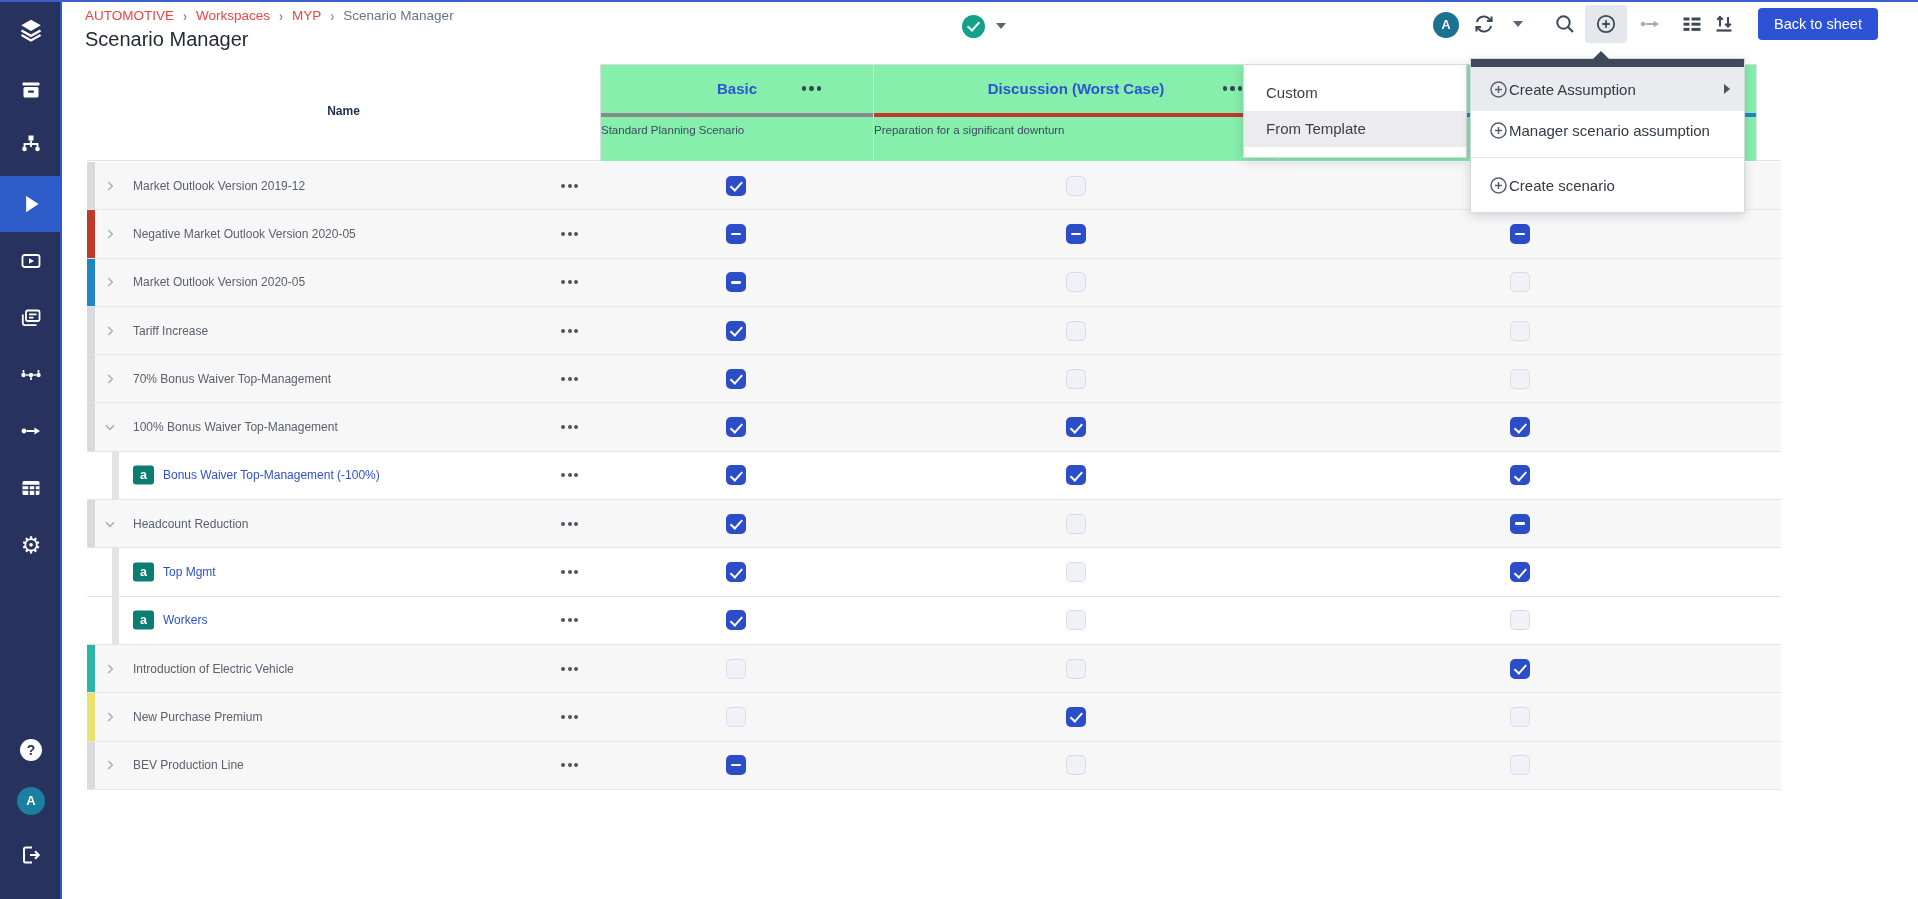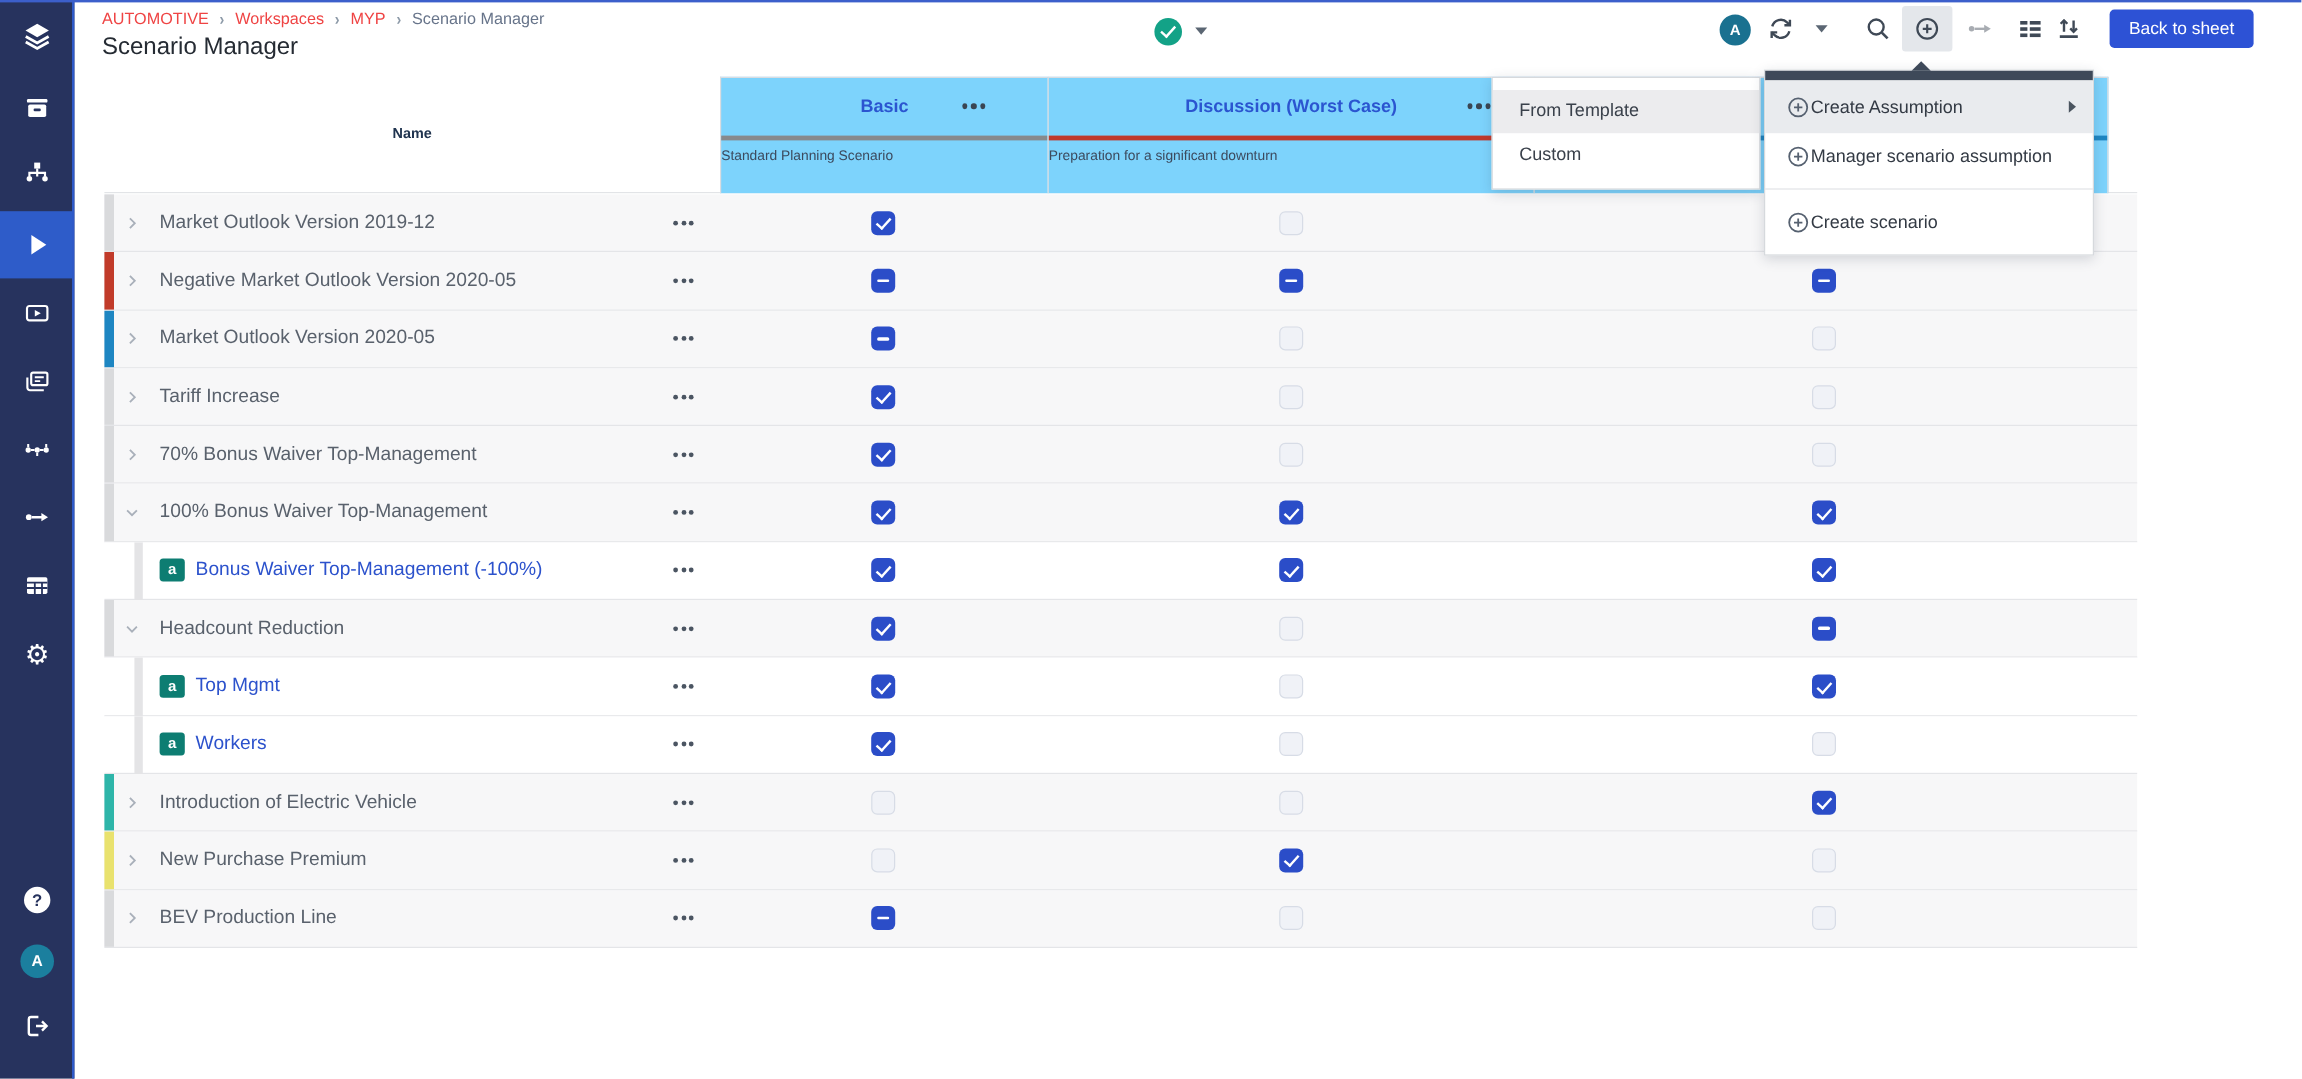--- a/index.html
+++ b/index.html
@@ -41,42 +41,42 @@
   .plus-bg { position:absolute; left:1585px; top:5px; width:42px; height:38px; background:#e4e7eb; border-radius:3px; }
   .dim { opacity:.45; }
   .back-btn { position:absolute; left:1758px; top:8px; width:120px; height:32px; background:#2d52d5;
               border:none; border-radius:4px; color:#fff; font-size:14.5px; text-align:center; line-height:32px;
               font-family:inherit; cursor:pointer; }
 
   
   .thead { position:absolute; left:87px; top:64px; width:1694px; height:97px; border-bottom:1px solid #e2e4e7; }
   .ncell { position:absolute; left:0; top:0; width:513px; height:97px; }
   .ncell .nh { position:absolute; width:100%; top:40px; text-align:center; font-size:12px; font-weight:bold; color:#20344f; }
-  .scell { position:absolute; top:0; height:97px; border-top:1px solid #dadce0; border-left:1px solid #dadce0; background:#7dd3fc; }
+  .scell { position:absolute; top:0; height:97px; border-top:1px solid #dadce0; border-left:1px solid #dadce0; background:#86efac; }
   .scell.s0 { left:513px; width:273px; }
   .scell.s1 { left:786px; width:405px; }
   .scell.s2 { left:1191px; width:479px; border-right:1px solid #dadce0; }
   .scell .stitle { position:absolute; top:0; left:0; right:0; height:48px; line-height:48px; text-align:center;
                    font-size:15px; font-weight:bold; color:#2b55d0; }
   .scell .sbar { position:absolute; top:48px; left:0; right:0; height:3.5px; }
   .scell .ssub { position:absolute; top:53px; left:0; right:0; height:24px; line-height:24px; text-align:left;
                  font-size:11.5px; color:#3c4a5e; }
   .hdots { position:absolute; top:21px; display:flex; gap:3px; cursor:pointer; }
   .hdots i { width:4.5px; height:4.5px; border-radius:50%; background:#3a4552; }
   .s0 .hdots { right:52px; } .s1 .hdots { right:36px; } .s2 .hdots { right:44px; }
 
   
   .tbody { position:absolute; left:87px; top:162px; width:1694px; }
   .row { position:relative; height:48.3px; background:#f7f7f8; border-bottom:1px solid #e4e5e8; }
   .row.child { background:#fff; }
   .rbar { position:absolute; left:0; top:0; bottom:0; width:8px; }
   .rail { position:absolute; left:25px; top:0; bottom:-1px; width:7px; background:#e4e4e6; }
   .rchev { position:absolute; left:16px; top:50%; transform:translateY(-50%); cursor:pointer; display:flex; }
   .rchev.exp { transform:translateY(-50%) rotate(90deg); }
-  .rname { position:absolute; left:46px; top:50%; transform:translateY(-50%); font-size:16px; color:#59616c; white-space:nowrap; }
+  .rname { position:absolute; left:46px; top:50%; transform:translateY(-50%); font-size:12px; color:#59616c; white-space:nowrap; }
   .row.child .rname { left:76px; color:#2c52cc; cursor:pointer; }
   .abadge { position:absolute; left:46px; top:50%; transform:translateY(-50%); width:21px; height:19px;
             background:#0d7d72; border-radius:3px; color:#fff; font-size:12.5px; font-weight:bold;
             text-align:center; line-height:19px; }
   .rdots { position:absolute; left:474px; top:50%; transform:translateY(-50%); display:flex; gap:2.5px; cursor:pointer; }
   .rdots i { width:4px; height:4px; border-radius:50%; background:#4b5562; }
   .cb { position:absolute; top:50%; transform:translateY(-50%); width:20px; height:20px; border-radius:5px; cursor:pointer; }
   .cb0 { left:639px; } .cb1 { left:979px; } .cb2 { left:1423px; }
   .cb.unchecked { background:#f0f2f7; border:1px solid #d7dce6; }
   .cb.checked, .cb.indeterminate { background:#2b4dc8; }
@@ -497,22 +497,22 @@
           <i></i>
           <i></i>
         </div>
         <div class="cb cb0 indeterminate"></div>
         <div class="cb cb1 unchecked"></div>
         <div class="cb cb2 unchecked"></div>
       </div>
     </div>
 
   <div class="menu submenu">
+    <div class="mi">Custom</div>
     <div class="mi hover">From Template</div>
-    <div class="mi">Custom</div>
   </div>
 
   <div class="menu createmenu">
     <div class="strip"></div>
     <div class="ci h44 hover">
       <svg width="21" height="21" viewBox="0 0 24 24">
           <circle cx="12" cy="12" r="8.6" stroke="#566170" stroke-width="1.7" fill="none"></circle>
           <path d="M12 8v8M8 12h8" stroke="#566170" stroke-width="1.7"></path>
         </svg>
       <span>Create Assumption</span>

